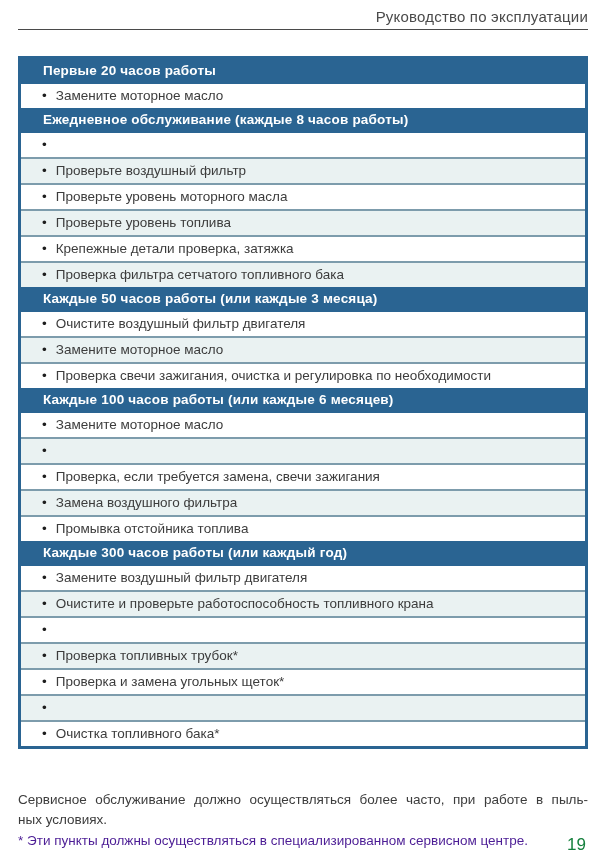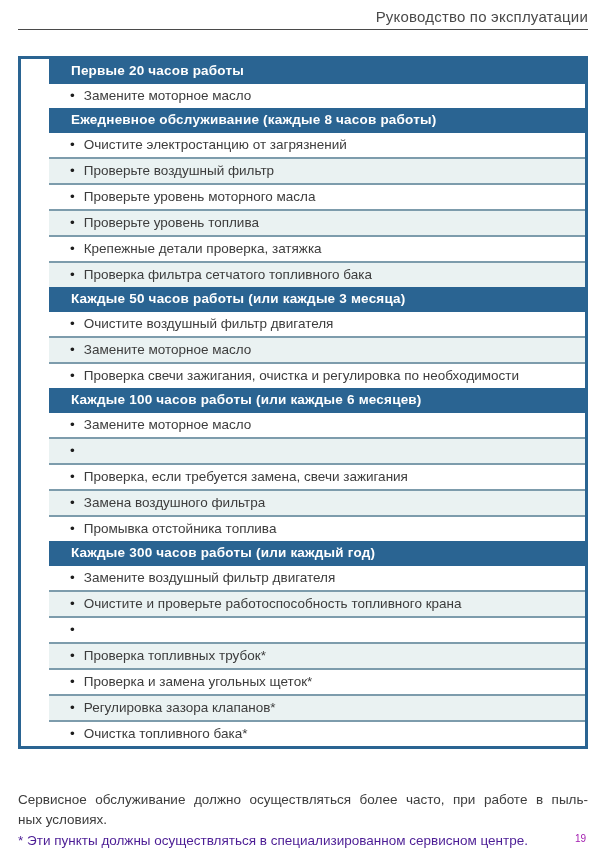--- a/index.html
+++ b/index.html
@@ -24,21 +24,20 @@
     color: #4a4a4a;
     padding-bottom: 4px;
     border-bottom: 1px solid #4a4a4a;
     letter-spacing: 0.2px;
   }
   
   .mtable {
     margin-top: 26px;
     border: 3px solid #2a6492;
     background: #ffffff;
-    padding-left: 28px;
   }
   .hrow {
     background: #2a6492;
     color: #ffffff;
     font-weight: bold;
     font-size: 13.5px;
     padding: 5px 8px 6px 22px;
     line-height: 14px;
     letter-spacing: 0.2px;
   }
@@ -76,42 +75,41 @@
   }
   .asterisk-note {
     margin-top: 2px;
     font-size: 13.5px;
     color: #4c1d95;
     line-height: 18px;
   }
   .page-number {
     position: absolute;
     right: 20px;
-    bottom: 11px;
-    font-size: 10px;
-    color: #a21caf;
+    bottom: 0;
+    font-size: 17px;
+    color: #15803d;
   }
 </style>
 </head>
 <body>
 
 <div class="page">
 
   <div class="running-header">Руководство по эксплуатации</div>
 
   <div class="mtable">
       <div class="hrow">Первые 20 часов работы</div>
       <div class="irow">
         <span class="bullet">•</span>
         <span>Замените моторное масло</span>
       </div>
       <div class="hrow">Ежедневное обслуживание (каждые 8 часов работы)</div>
       <div class="irow">
         <span class="bullet">•</span>
-        <span>Очистите электростанцию от загрязнений</span>
       </div>
       <div class="irow tint">
         <span class="bullet">•</span>
         <span>Проверьте воздушный фильтр</span>
       </div>
       <div class="irow">
         <span class="bullet">•</span>
         <span>Проверьте уровень моторного масла</span>
       </div>
       <div class="irow tint">
@@ -174,21 +172,20 @@
       <div class="irow tint">
         <span class="bullet">•</span>
         <span>Проверка топливных трубок*</span>
       </div>
       <div class="irow">
         <span class="bullet">•</span>
         <span>Проверка и замена угольных щеток*</span>
       </div>
       <div class="irow tint">
         <span class="bullet">•</span>
-        <span>Регулировка  зазора клапанов*</span>
       </div>
       <div class="irow">
         <span class="bullet">•</span>
         <span>Очистка топливного бака*</span>
       </div>
     </div>
 
   <div class="note">
     <div class="note-line1">Сервисное обслуживание должно осуществляться более часто, при работе в пыль-</div>
     <div class="note-line2">ных условиях.</div>

